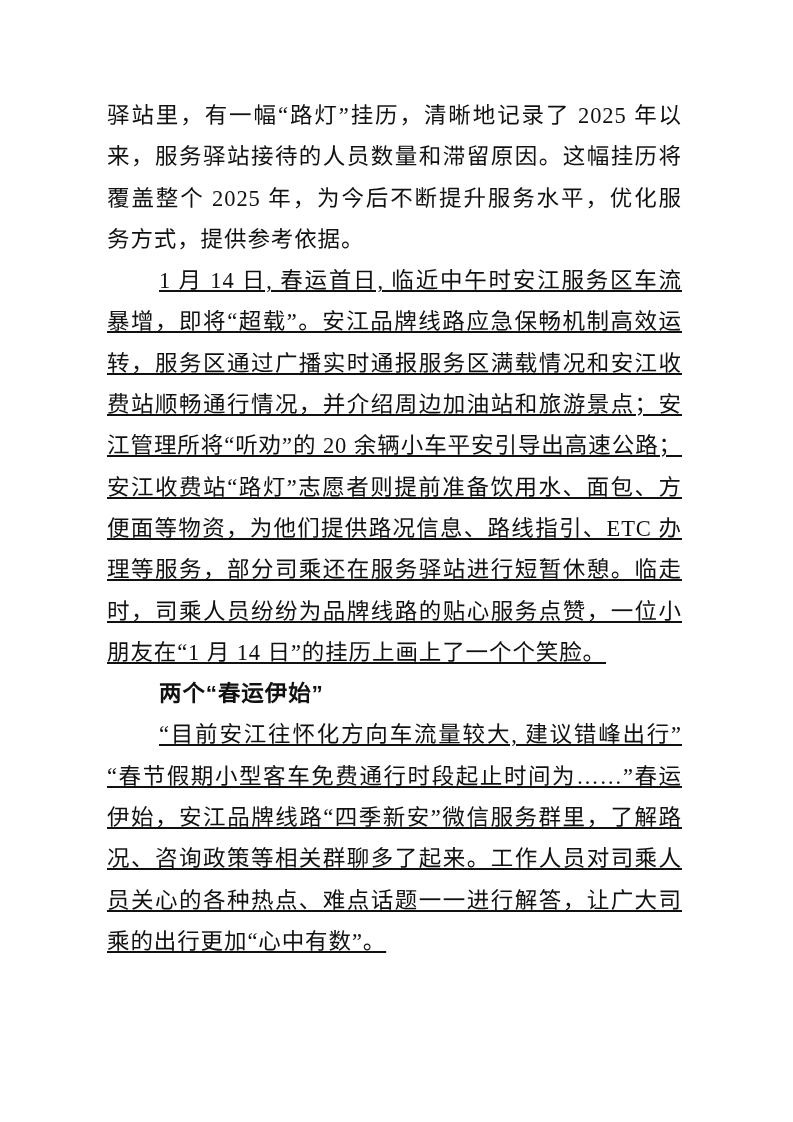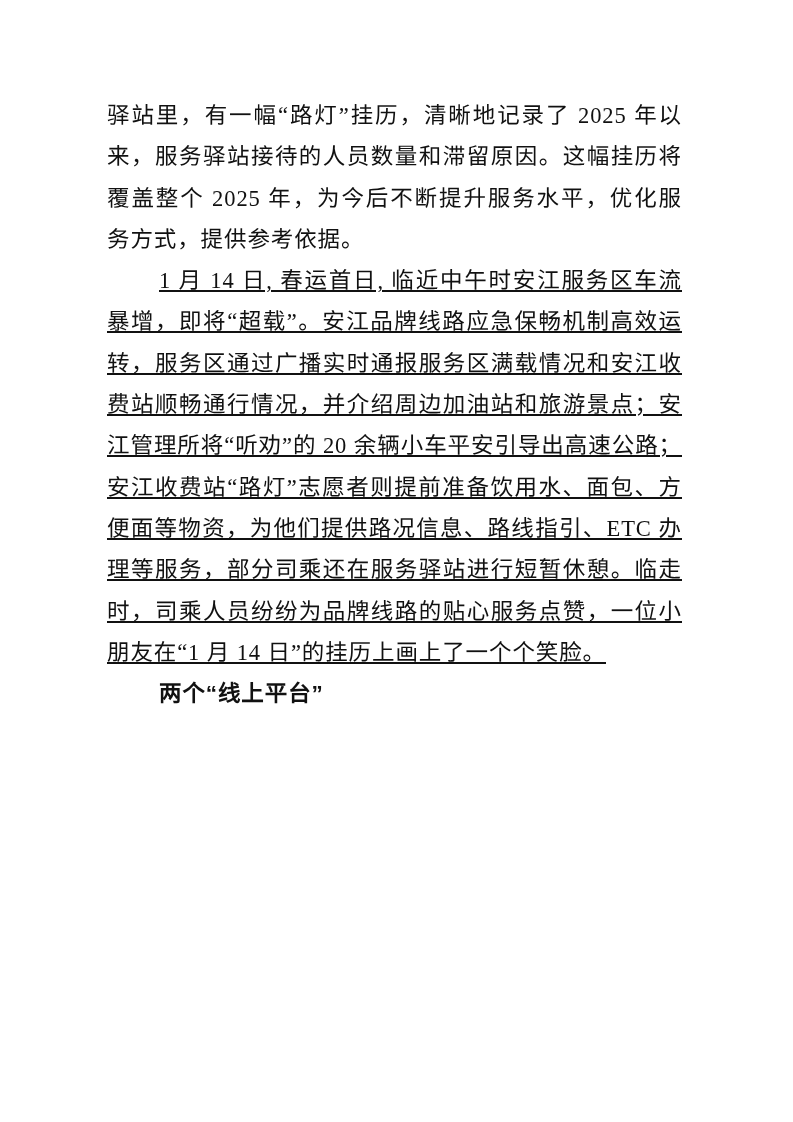--- a/index.html
+++ b/index.html
@@ -44,14 +44,15 @@
     text-align: left;
     color: #111111;
   }
 </style>
 </head>
 <body>
 
 <div class="page">
   <p class="para">驿站里，有一幅“路灯”挂历，清晰地记录了 2025 年以来，服务驿站接待的人员数量和滞留原因。这幅挂历将覆盖整个 2025 年，为今后不断提升服务水平，优化服务方式，提供参考依据。</p>
   <p class="para indent">1 月 14 日, 春运首日, 临近中午时安江服务区车流暴增，即将“超载”。安江品牌线路应急保畅机制高效运转，服务区通过广播实时通报服务区满载情况和安江收费站顺畅通行情况，并介绍周边加油站和旅游景点；安江管理所将“听劝”的 20 余辆小车平安引导出高速公路；安江收费站“路灯”志愿者则提前准备饮用水、面包、方便面等物资，为他们提供路况信息、路线指引、ETC 办理等服务，部分司乘还在服务驿站进行短暂休憩。临走时，司乘人员纷纷为品牌线路的贴心服务点赞，一位小朋友在“1 月 14 日”的挂历上画上了一个个笑脸。</p>
-  <h3 class="heading">两个“线上平台”</h3>
+  <h3 class="heading">两个“春运伊始”</h3>
+  <p class="para indent">“目前安江往怀化方向车流量较大, 建议错峰出行”“春节假期小型客车免费通行时段起止时间为……”春运伊始，安江品牌线路“四季新安”微信服务群里，了解路况、咨询政策等相关群聊多了起来。工作人员对司乘人员关心的各种热点、难点话题一一进行解答，让广大司乘的出行更加“心中有数”。</p>
 </div>
 
 </body></html>

